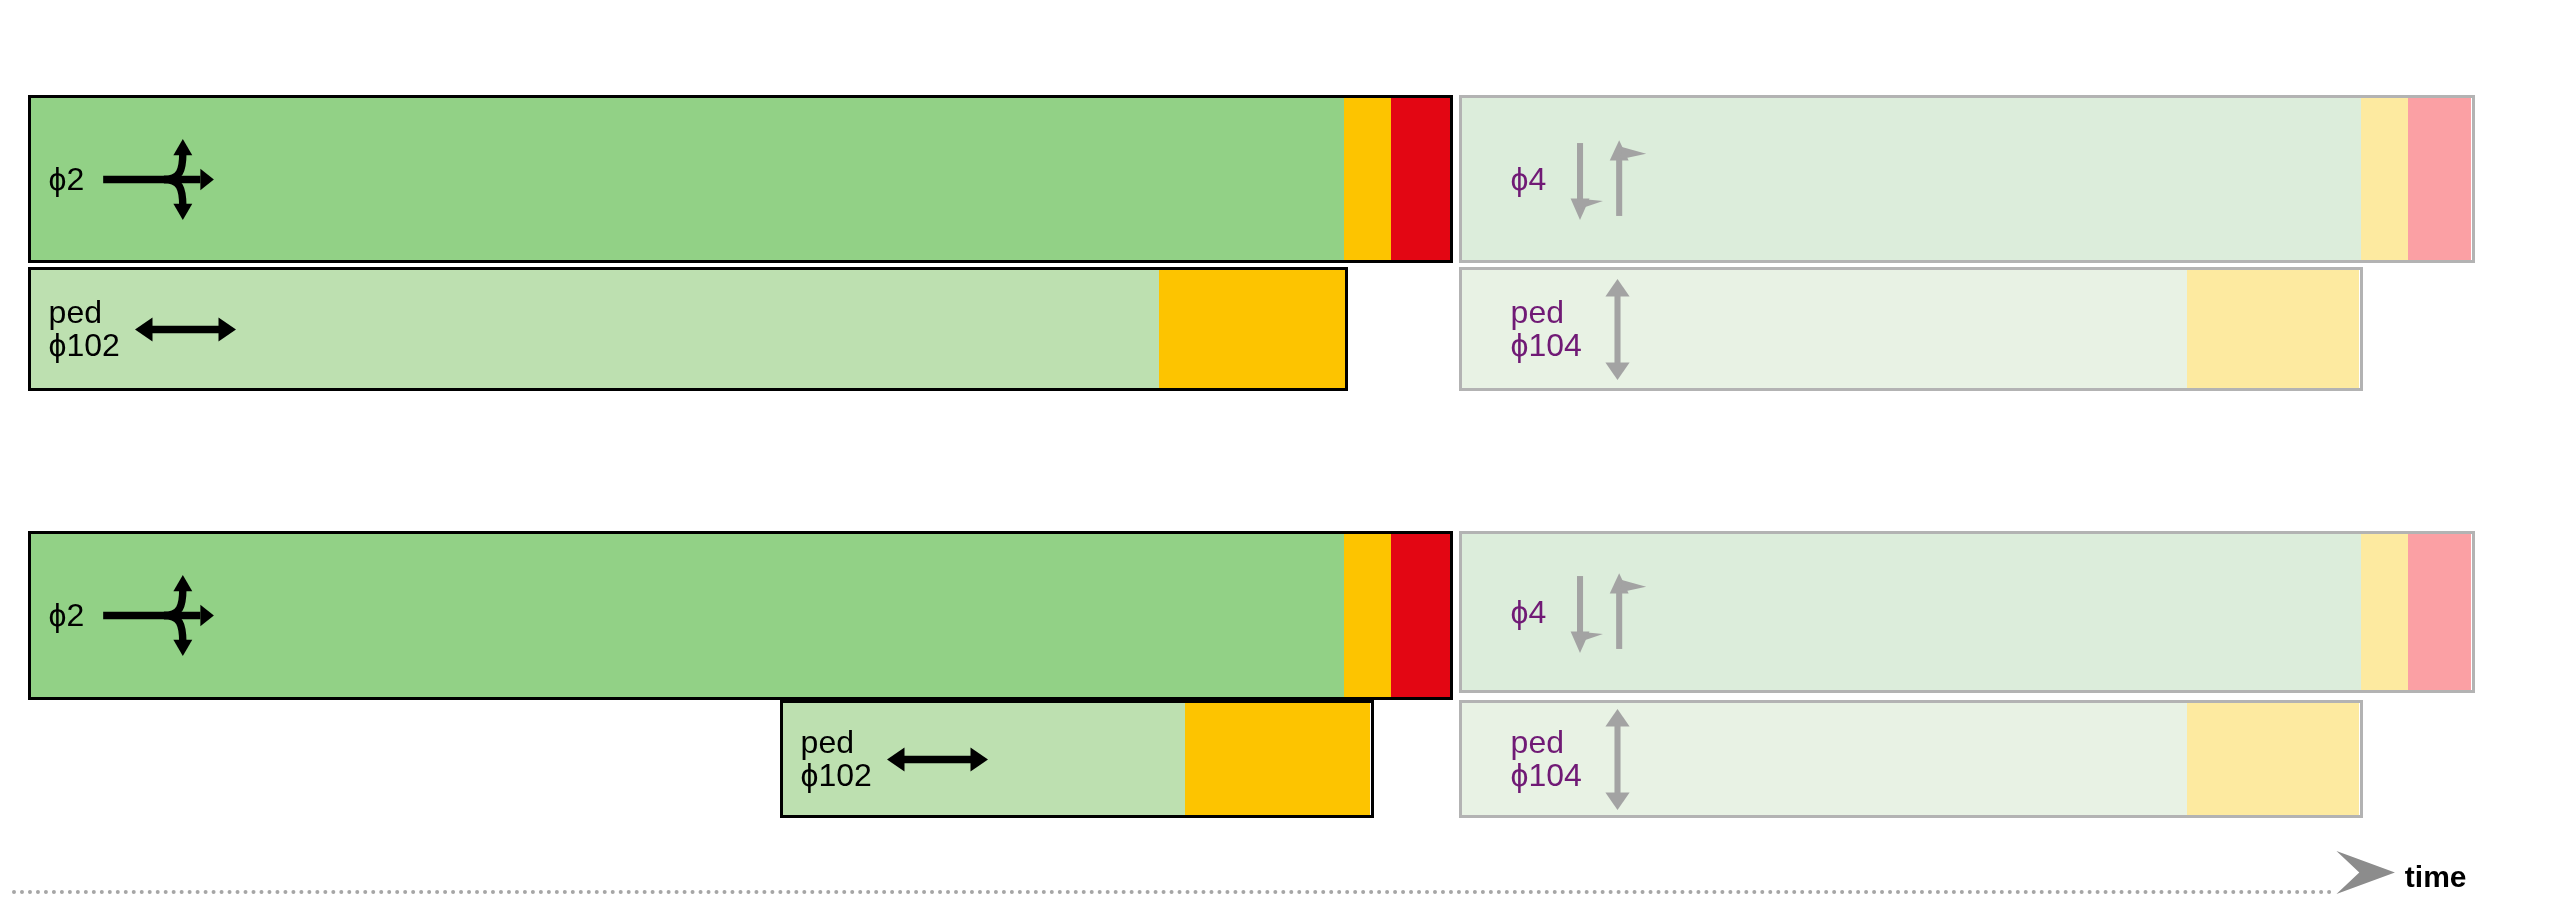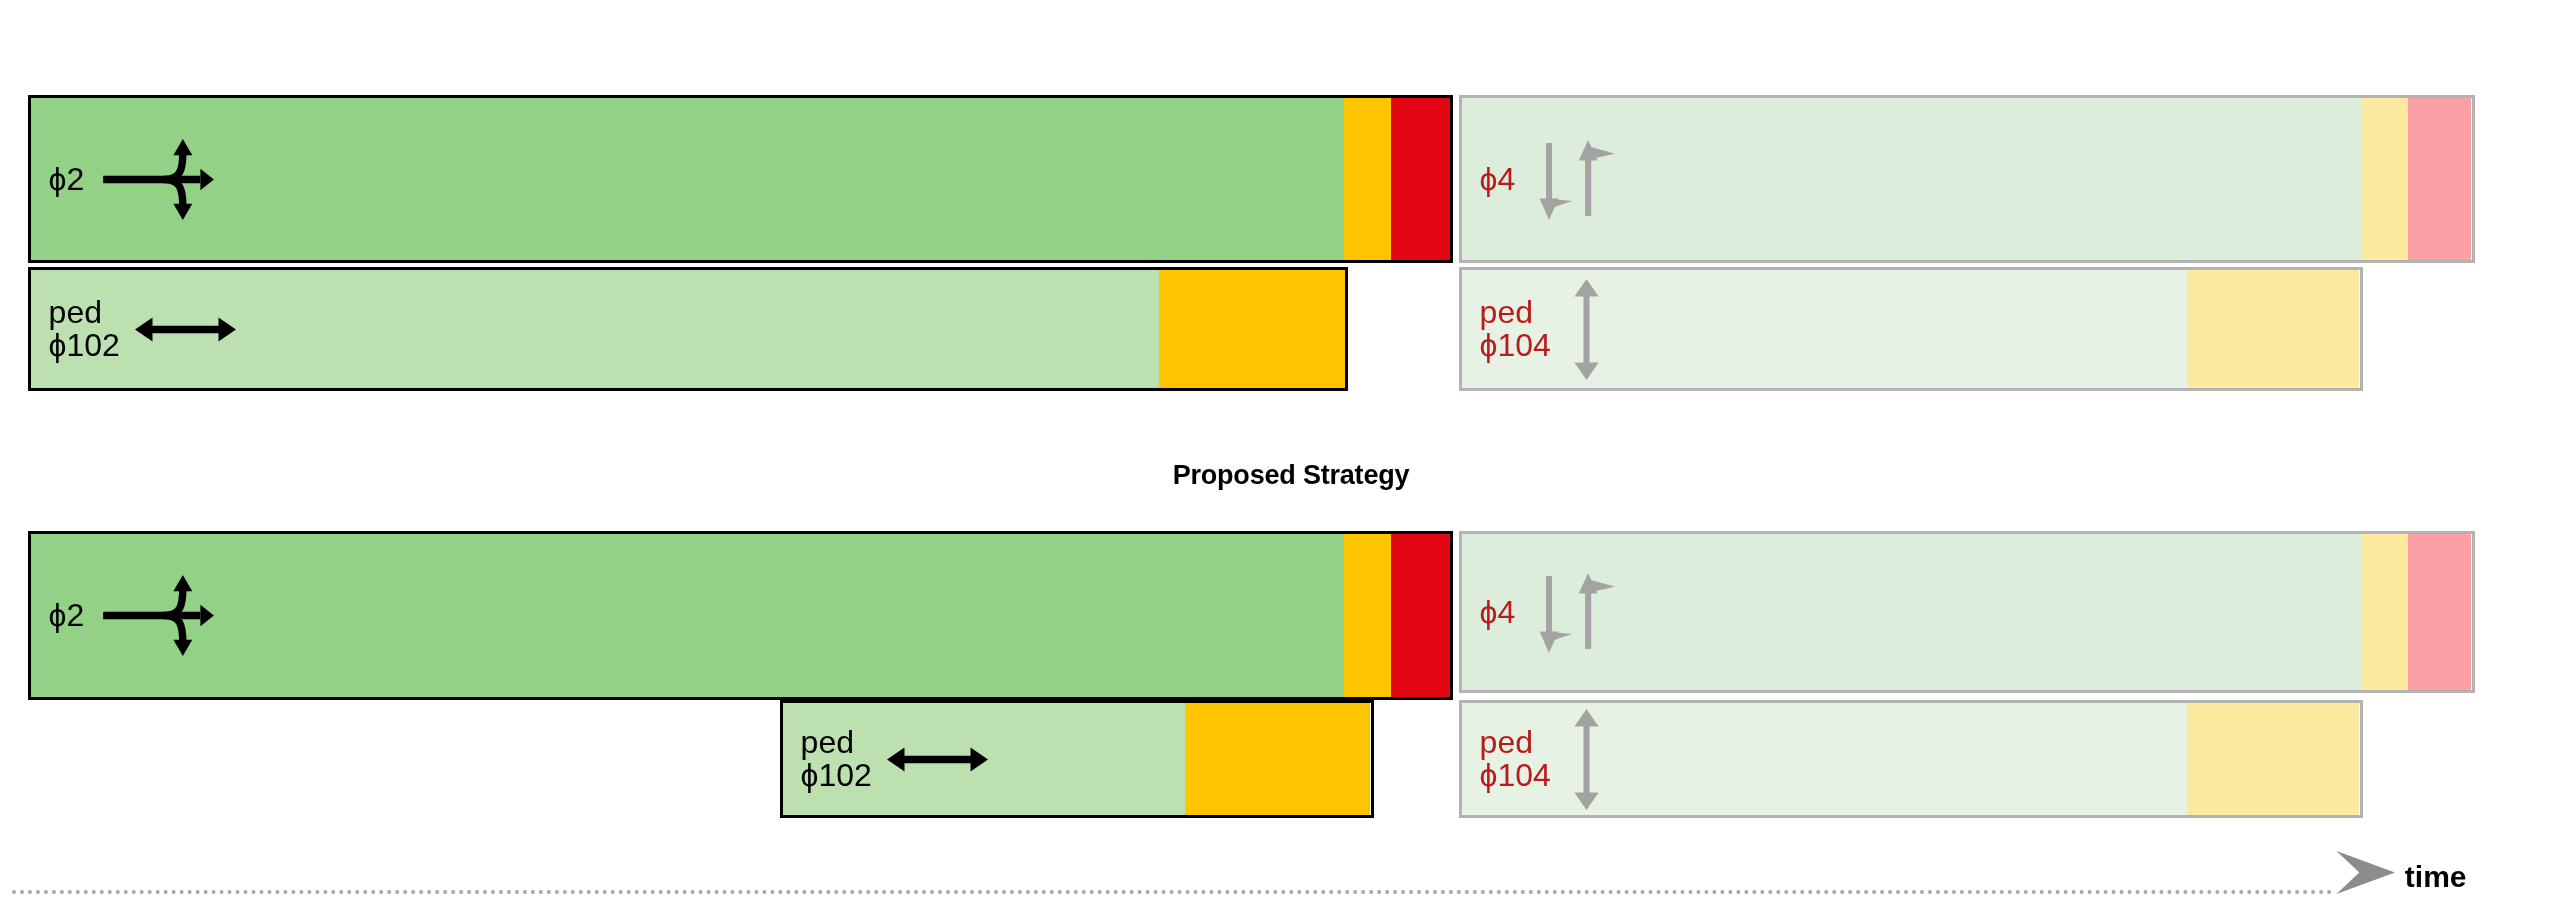--- a/index.html
+++ b/index.html
@@ -56,21 +56,21 @@
     gap: 15px;
     pointer-events: none;
   }
   .bar-label .txt {
     font-family: "Liberation Sans", sans-serif;
     font-size: 32px;
     line-height: 1.02;
     white-space: pre;
     color: #000000;
   }
-  .bar.inactive .bar-label .txt { color: #b91c1c; }
+  .bar.inactive .bar-label .txt { color: #701a75; margin-left: 31px; }
 
   .bar-label .ico {
     display: flex;
     align-items: center;
     justify-content: center;
   }
 
   
   .time-axis {
     position: absolute;
@@ -164,21 +164,20 @@
       <span class="ico">
         <svg width="41" height="101" viewBox="0 0 60 150">
           <path d="M30,22 L30,128" stroke="#a3a3a3" stroke-width="9" fill="none"></path>
           <polygon points="12,26 30,0 48,26" fill="#a3a3a3"></polygon>
           <polygon points="12,124 30,150 48,124" fill="#a3a3a3"></polygon>
         </svg>
       </span>
     </div>
   </div>
 
-  <div class="section-title" style="left:1041px; top:460px; width:500px;">Proposed Strategy</div>
 
   <div class="bar active" style="left:28px; top:531px; width:1425px; height:169px;">
     <div class="seg" style="width:1319px; background:#92d186;"></div>
     <div class="seg" style="width:47px;   background:#fdc400;"></div>
     <div class="seg" style="width:59px;   background:#e30613;"></div>
     <div class="bar-label">
       <span class="txt">ϕ2</span>
       <span class="ico">
         <svg width="115" height="81" viewBox="0 0 170 120">
           <g fill="none" stroke="#000000" stroke-width="11" stroke-linecap="butt">

